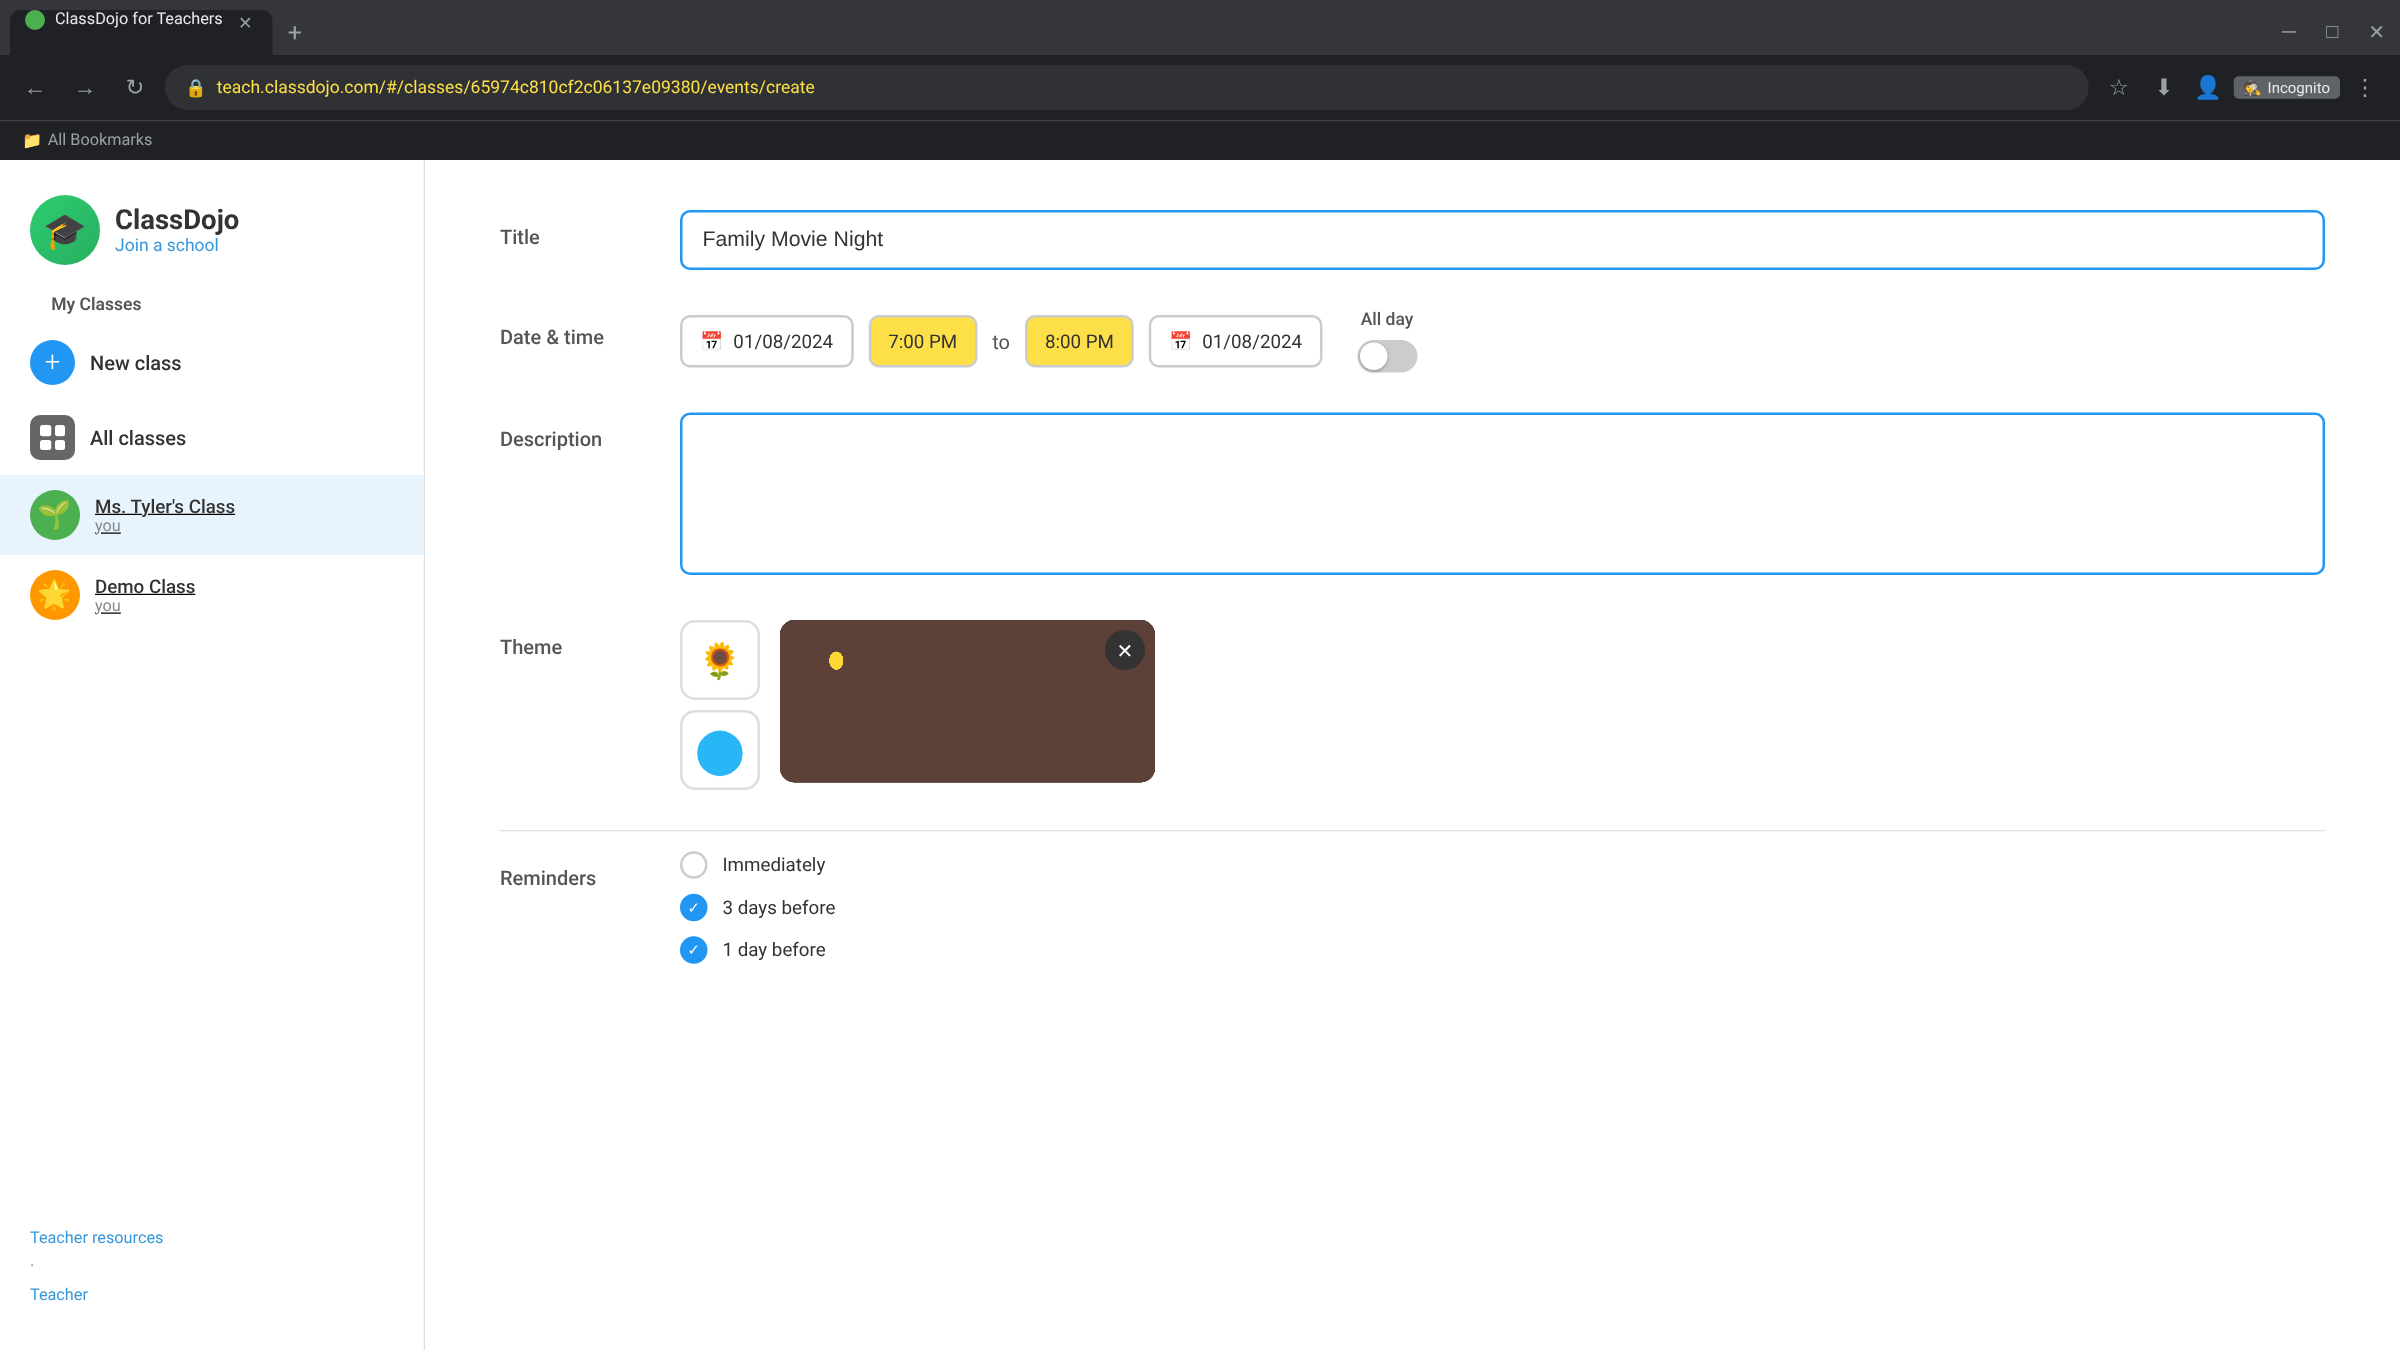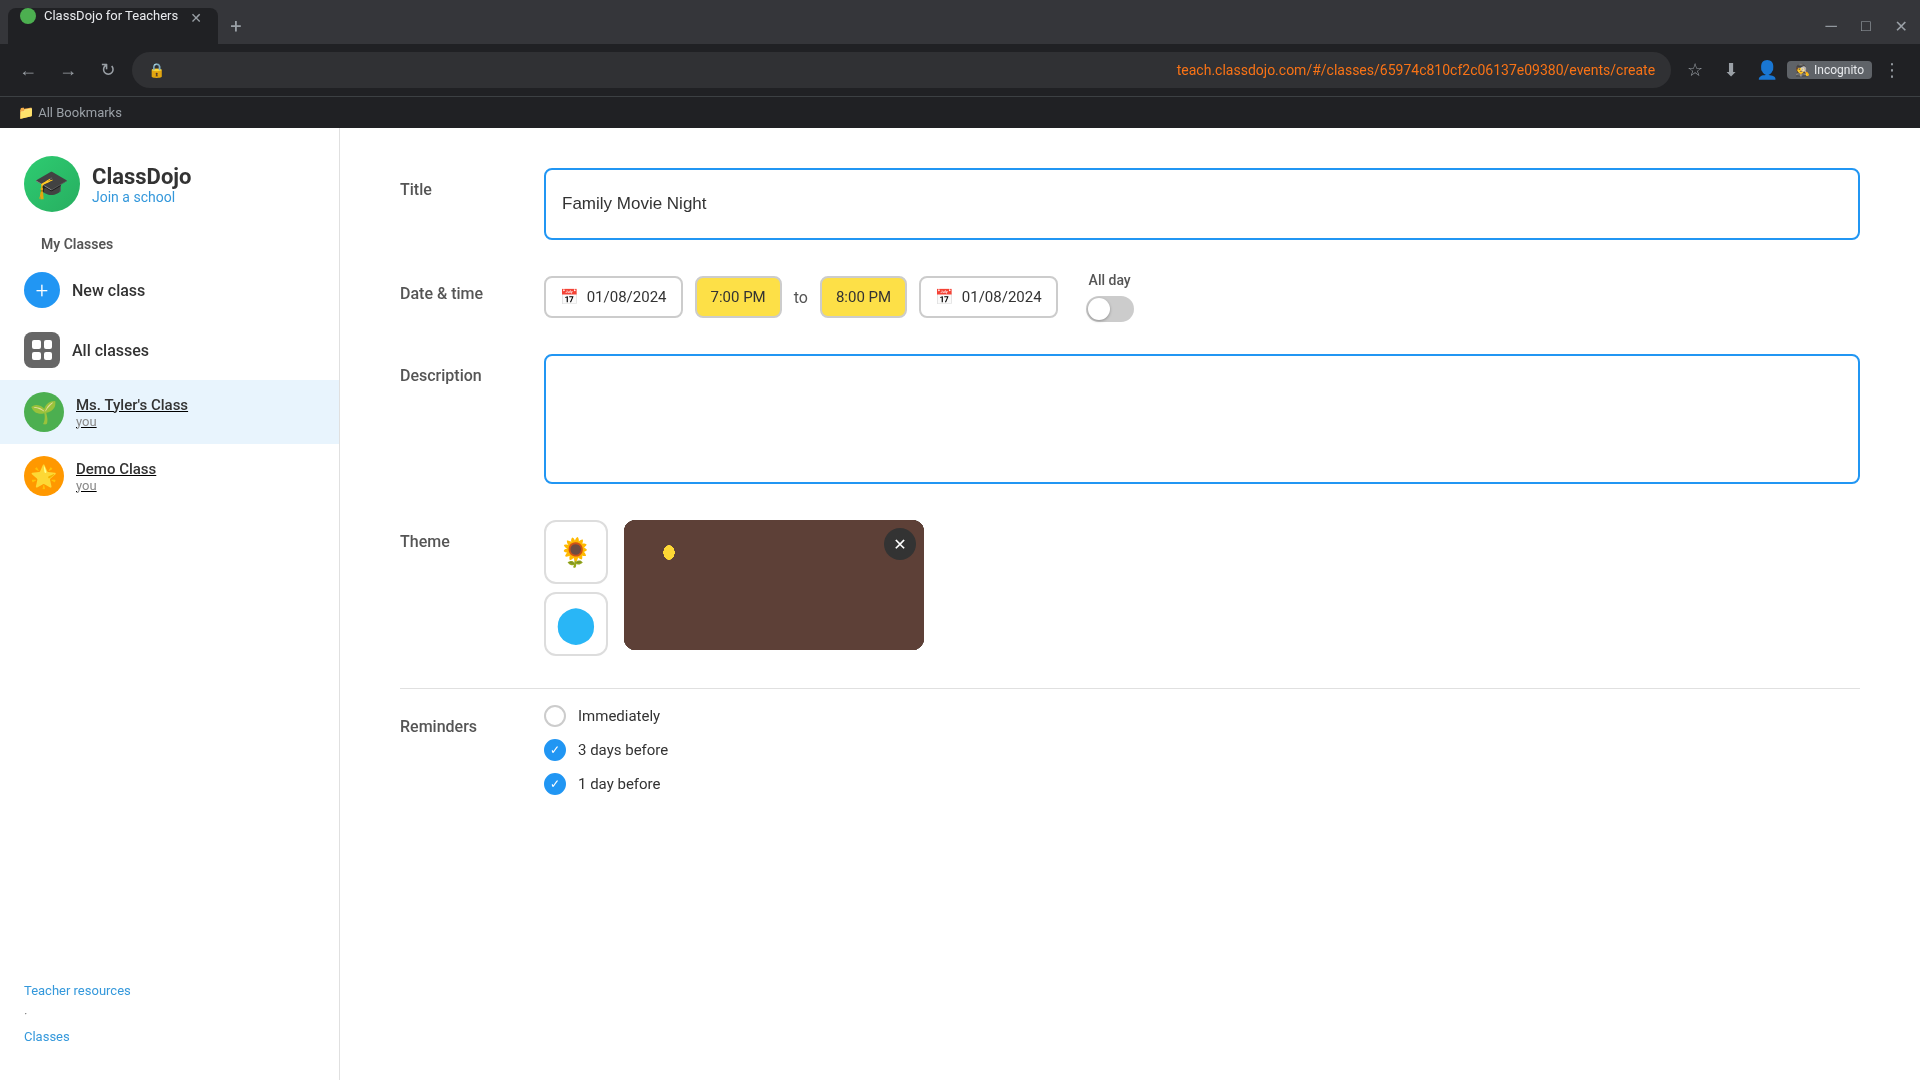--- a/index.html
+++ b/index.html
@@ -9,21 +9,21 @@
     .browser-chrome { background: #202124; width: 100%; }
     .browser-tab-bar { display: flex; align-items: center; padding: 8px 0 0 8px; background: #35363a; height: 44px; }
     .browser-tab { display: flex; align-items: flex-start; background: #202124; border-radius: 8px 8px 0 0; padding: 0 12px; height: 36px; gap: 8px; min-width: 200px; }
     .browser-tab-favicon { width: 16px; height: 16px; background: #4caf50; border-radius: 50%; }
     .browser-tab-title { color: #e8eaed; font-size: 13px; flex: 1; }
     .browser-tab-close { color: #9aa0a6; font-size: 14px; cursor: pointer; display: flex; align-items: center; justify-content: center; width: 20px; height: 20px; border-radius: 50%; }
     .new-tab-btn { color: #9aa0a6; font-size: 20px; margin-left: 4px; cursor: pointer; padding: 4px 8px; }
     .browser-controls { display: flex; align-items: center; padding: 6px 12px; background: #202124; gap: 8px; height: 52px; }
     .nav-btn { color: #9aa0a6; background: none; border: none; cursor: pointer; font-size: 18px; padding: 6px; border-radius: 50%; display: flex; align-items: center; justify-content: center; width: 32px; height: 32px; }
     .address-bar { flex: 1; background: #303134; border-radius: 24px; padding: 6px 16px; display: flex; align-items: center; gap: 8px; height: 36px; }
-    .address-bar-url { color: #f97316; font-size: 14px; flex: 1; text-align: right; }
+    .address-bar-url { color: #fde047; font-size: 14px; flex: 1; }
     .address-bar-lock { color: #9aa0a6; font-size: 14px; }
     .browser-actions { display: flex; gap: 4px; align-items: center; }
     .browser-action-btn { color: #9aa0a6; background: none; border: none; cursor: pointer; font-size: 18px; padding: 6px; border-radius: 50%; width: 32px; height: 32px; display: flex; align-items: center; justify-content: center; }
     .incognito-badge { background: #5f6368; color: #e8eaed; font-size: 12px; padding: 2px 8px; border-radius: 4px; display: flex; align-items: center; gap: 4px; }
     .bookmarks-bar { background: #202124; padding: 4px 12px; display: flex; align-items: center; gap: 4px; height: 32px; border-top: 1px solid #3c4043; }
     .bookmark-btn { color: #9aa0a6; font-size: 13px; display: flex; align-items: center; gap: 4px; padding: 2px 6px; border-radius: 4px; cursor: pointer; }
 
     
     .app-layout { display: flex; height: calc(1080px - 128px); background: #f5f5f5; }
 
@@ -50,21 +50,21 @@
     .class-name { font-size: 15px; color: #333; font-weight: 500; }
     .class-sub { font-size: 13px; color: #888; }
     .sidebar-footer { margin-top: auto; padding: 16px 24px; display: flex; gap: 8px; font-size: 13px; color: #888; flex-direction: column; }
     .sidebar-footer a { color: #3498db; cursor: pointer; }
 
     
     .main-content { flex: 1; background: white; overflow-y: auto; padding: 40px 60px; }
     .form-row { display: flex; align-items: flex-start; margin-bottom: 32px; gap: 24px; }
     .form-label { font-size: 16px; color: #555; font-weight: 500; width: 120px; padding-top: 12px; flex-shrink: 0; }
     .form-field { flex: 1; }
-    .title-input { width: 100%; border: 2px solid #2196f3; border-radius: 8px; padding: 24px 16px; font-size: 17px; color: #333; outline: none; }
+    .title-input { width: 100%; border: 2px solid #2196f3; border-radius: 8px; padding: 12px 16px; font-size: 17px; color: #333; outline: none; }
     .datetime-row { display: flex; align-items: center; gap: 12px; flex-wrap: wrap; }
     .date-picker { display: flex; align-items: center; gap: 8px; border: 2px solid #ccc; border-radius: 8px; padding: 10px 14px; font-size: 15px; color: #333; cursor: pointer; background: white; }
     .time-picker { display: flex; align-items: center; gap: 8px; border: 2px solid #ccc; border-radius: 8px; padding: 10px 14px; font-size: 15px; color: #333; cursor: pointer; background: #fde047; }
     .to-text { font-size: 16px; color: #555; }
     .all-day-section { display: flex; flex-direction: column; align-items: center; gap: 8px; margin-left: 16px; }
     .all-day-label { font-size: 14px; color: #555; font-weight: 500; }
     .toggle { width: 48px; height: 26px; background: #ccc; border-radius: 13px; position: relative; cursor: pointer; }
     .toggle-thumb { width: 22px; height: 22px; background: white; border-radius: 50%; position: absolute; top: 2px; left: 2px; transition: left 0.2s; box-shadow: 0 1px 3px rgba(0,0,0,0.3); }
     .description-textarea { width: 100%; border: 2px solid #2196f3; border-radius: 8px; padding: 14px 16px; font-size: 16px; color: #333; resize: none; height: 130px; outline: none; font-family: inherit; }
     .theme-section { display: flex; align-items: flex-start; gap: 16px; }
@@ -191,21 +191,21 @@
       <div class="class-avatar orange">🌟</div>
       <div class="class-info">
         <span class="class-name">Demo Class</span>
         <span class="class-sub">you</span>
       </div>
     </div>
 
     <div class="sidebar-footer">
       <a>Teacher resources</a>
       <span>·</span>
-      <a>Classes</a>
+      <a>Teacher</a>
     </div>
   </div>
 
   <div class="main-content">
 
     <div class="form-row">
       <div class="form-label">Title</div>
       <div class="form-field">
         <input type="text" class="title-input" value="Family Movie Night" style="">
       </div>

